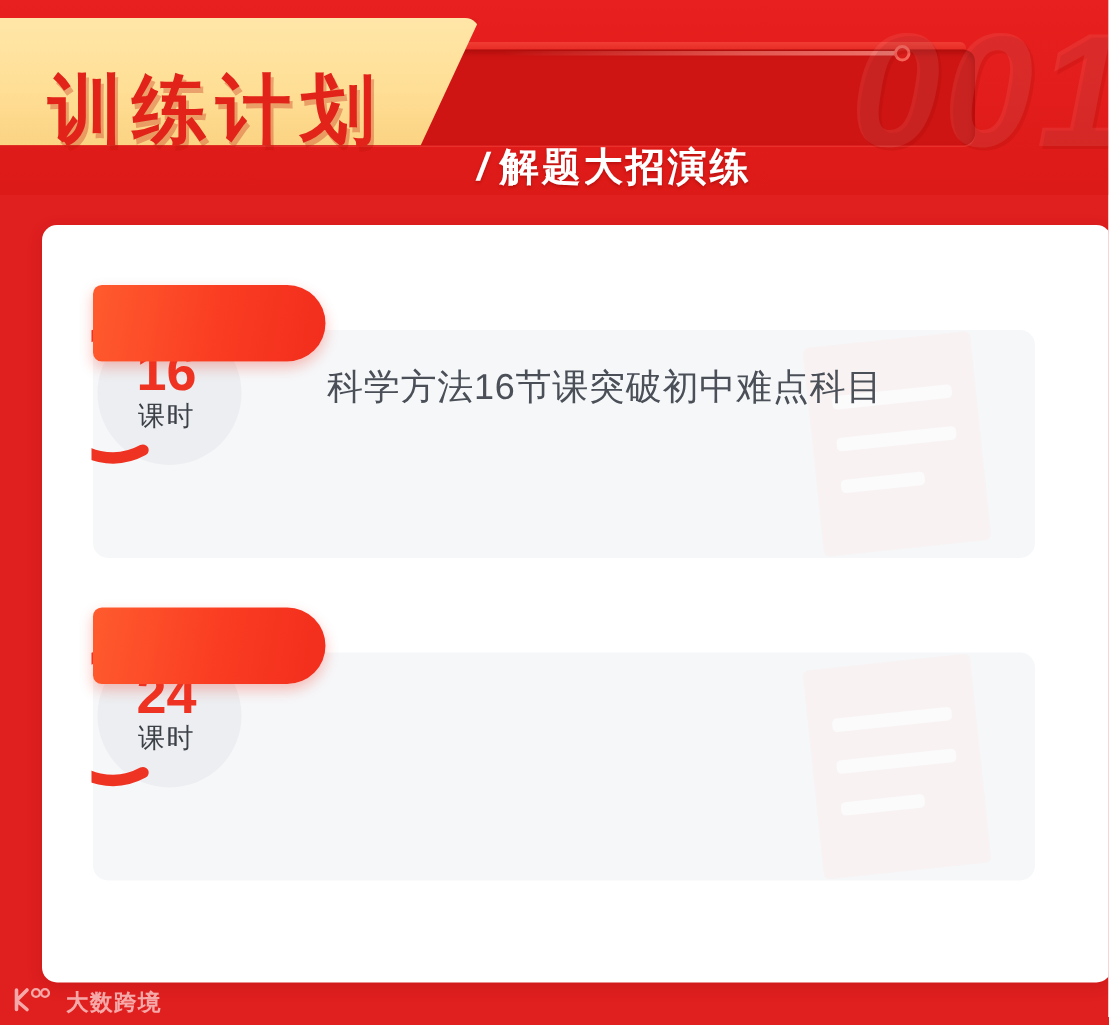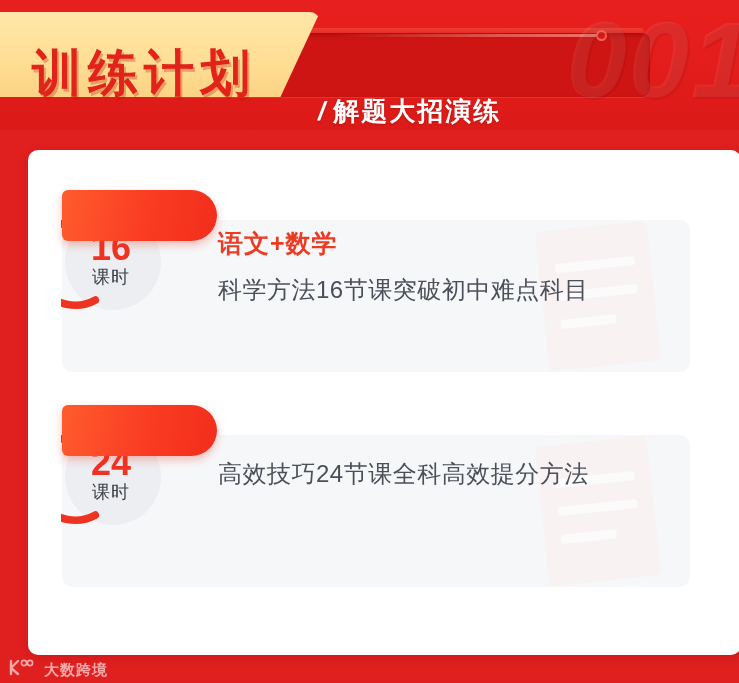--- a/index.html
+++ b/index.html
@@ -355,21 +355,20 @@
       <div class="hours-ring">
         <div class="ring-bg"></div>
         <svg class="ring-svg" width="112" height="112" viewBox="0 0 112 112">
           <path d="M 31.9 90.6 A 44 44 0 1 1 37.0 16.8" fill="none" stroke="#ef3322" stroke-width="8" stroke-linecap="round" transform="translate(4,4) scale(0.95)"></path>
         </svg>
         <div class="ring-num">16</div>
         <div class="ring-unit">课时</div>
       </div>
 
       <div class="course-text">
-        <div class="course-title">语文+数学</div>
         <div class="course-desc">科学方法16节课突破初中难点科目</div>
       </div>
     </div>
 
     <div class="course-block block-2">
 
       <div class="card">
         <div class="card-watermark">
           <div class="sheet"></div>
           <div class="ln ln1"></div>
@@ -384,21 +383,20 @@
       <div class="hours-ring">
         <div class="ring-bg"></div>
         <svg class="ring-svg" width="112" height="112" viewBox="0 0 112 112">
           <path d="M 31.9 90.6 A 44 44 0 1 1 37.0 16.8" fill="none" stroke="#ef3322" stroke-width="8" stroke-linecap="round" transform="translate(4,4) scale(0.95)"></path>
         </svg>
         <div class="ring-num">24</div>
         <div class="ring-unit">课时</div>
       </div>
 
       <div class="course-text">
-        <div class="course-desc">高效技巧24节课全科高效提分方法</div>
       </div>
     </div>
 
   </div>
 
   <div class="footer">
     <div class="footer-mark">
       <span class="footer-logo">
         <svg width="30" height="17" viewBox="0 0 30 17">
           <path d="M3 2 L3 15 M3 9 L10 2 M3 9 L10 15" stroke="#ffdede" stroke-width="2.4" fill="none" stroke-linecap="round"></path>

